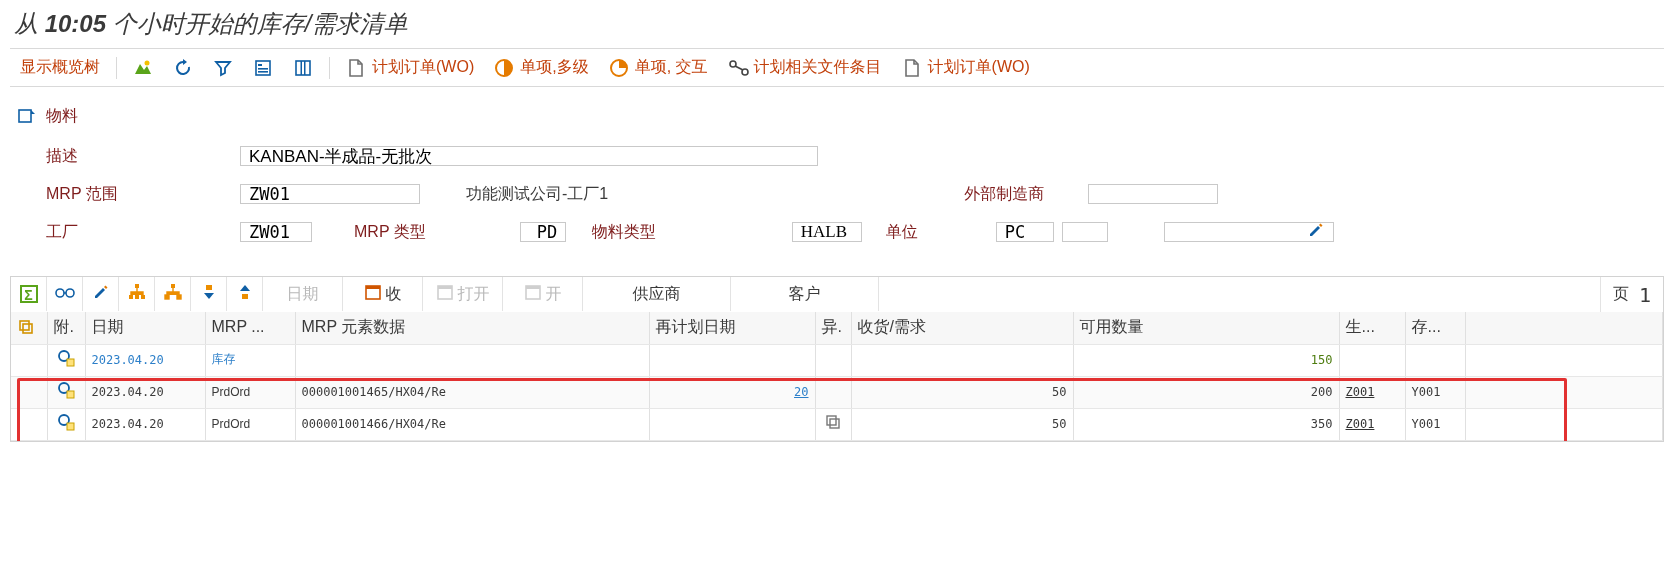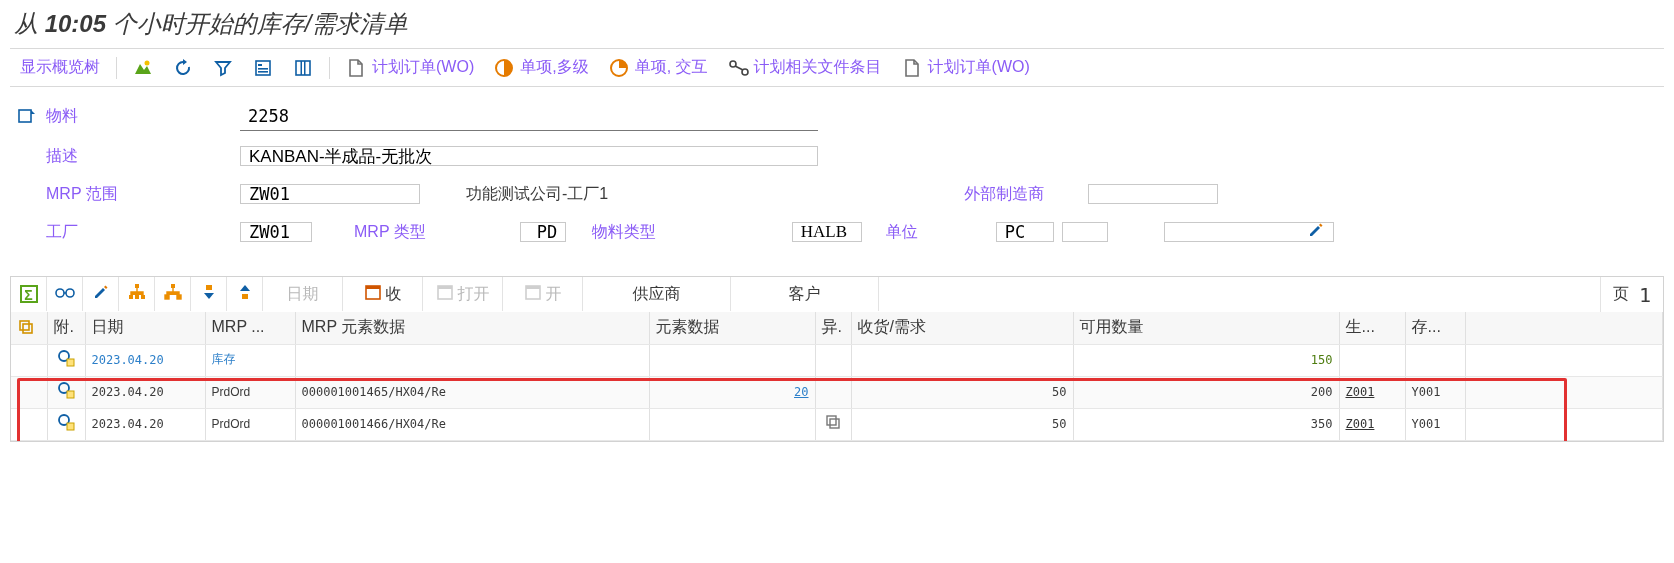--- a/index.html
+++ b/index.html
@@ -48,21 +48,21 @@
     padding: 0 2px;
   }
   .tb-item {
     display: inline-flex;
     align-items: center;
     gap: 6px;
     padding: 3px 8px;
     height: 28px;
     border-radius: 3px;
     cursor: default;
-    color: #8b5cf6;
+    color: #c2410c;
     white-space: nowrap;
   }
   .tb-sep {
     width: 1px;
     height: 22px;
     background: #d9d9d9;
     margin: 0 4px;
   }
   .tb-icon { width: 20px; height: 20px; display: inline-grid; place-items: center; }
   .doc-icon svg, .tb-icon svg { display: block; }
@@ -78,21 +78,21 @@
     gap: 8px;
     min-height: 38px;
   }
   .form-row.top { height: 42px; }
   .lbl-col { width: 220px; display: flex; align-items: center; gap: 8px; padding-left: 4px; }
   .match-help {
     width: 22px; height: 22px;
     display: inline-grid; place-items:center;
     font-size: 15px;
   }
-  .lbl { color: #8b5cf6; }
+  .lbl { color: #7f1d1d; }
   .input {
     border: 1px solid var(--sap-input-border);
     background: var(--sap-input-bg);
     height: 20px;
     padding: 0 8px;
     font-size: 17px;
     font-family: inherit;
   }
   .underline { border: none; border-bottom: 1px solid #777; height: 30px; background: transparent; }
   .w-lg { width: 578px; }
@@ -290,21 +290,20 @@
   <div class="form-row top">
     <div class="lbl-col">
       <span class="match-help">
         <svg width="20" height="20" viewBox="0 0 20 20">
             <rect x="2" y="4" width="12" height="12" fill="none" stroke="#0f5fa5" stroke-width="1.6"></rect>
             <path d="M14 4l4 4-4 0z" fill="#0f5fa5"></path>
           </svg>
       </span>
       <span class="lbl">物料</span>
     </div>
-    <input class="input underline w-lg" style="font-family: Menlo, Consolas, monospace;" value="2258">
   </div>
 
   <div class="form-row">
     <div class="lbl-col">
         <span style="width:22px"></span>
         <span class="lbl">描述</span>
       </div>
     <input class="input w-lg" readonly="" value="KANBAN-半成品-无批次" style="">
   </div>
 
@@ -476,21 +475,21 @@
             <svg width="18" height="18" viewBox="0 0 18 18">
                 <rect x="3" y="3" width="9" height="9" fill="none" stroke="#d29300" stroke-width="1.6"></rect>
                 <rect x="6" y="6" width="9" height="9" fill="none" stroke="#d29300" stroke-width="1.6"></rect>
               </svg>
           </span>
         </th>
         <th>附.</th>
         <th>日期</th>
         <th>MRP ...</th>
         <th>MRP 元素数据</th>
-        <th>元素数据</th>
+        <th>再计划日期</th>
         <th>异.</th>
         <th class="right" style="text-align:left">收货/需求</th>
         <th class="right" style="text-align:left">可用数量</th>
         <th>生...</th>
         <th>存...</th>
         <th></th>
       </tr>
     </thead>
     <tbody id="grid-body">
         <tr style="background: var(--sap-row-a);">

